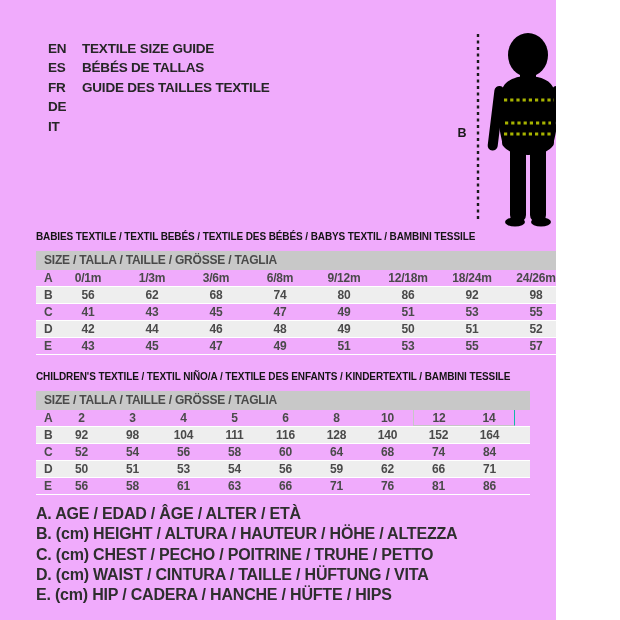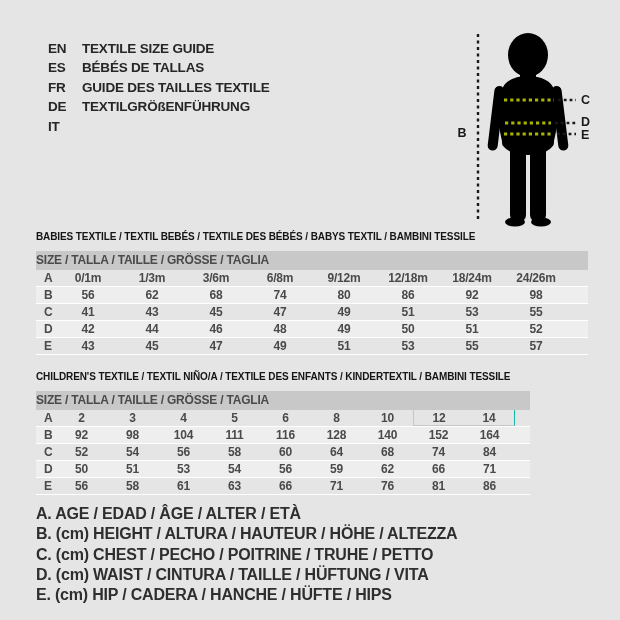--- a/index.html
+++ b/index.html
@@ -1,35 +1,35 @@
 <!DOCTYPE html>
 <html><head>
 <meta charset="utf-8">
 <style>
   html,body{margin:0;padding:0;background:#fff;}
   .canvas{
-    position:relative;width:620px;height:620px;background:#e5e5e5;overflow:hidden;
+    position:relative;width:556px;height:620px;background:#f0abfc;overflow:hidden;
     font-family:"Liberation Sans",sans-serif;font-weight:bold;
   }
   
   .langs{position:absolute;left:48px;top:39px;}
   .lang-row{display:flex;font-size:13.5px;line-height:19.4px;color:#262626;letter-spacing:-0.2px;}
   .lang-code{width:34px;flex:0 0 34px;}
   
   .figure{position:absolute;left:438px;top:18px;width:168px;height:212px;}
   
   .section-title{position:absolute;left:36px;font-size:10px;color:#141414;letter-spacing:-0.1px;white-space:nowrap;}
   .babies-title{top:231px;}
   .children-title{top:371px;}
   
   .sg-table{position:absolute;left:36px;}
   .babies-table{top:251px;width:552px;}
   .children-table{top:391px;width:494px;}
   .size-bar{height:19px;background:#c8c8c8;color:#4a4a4a;font-size:12px;line-height:19px;
-    letter-spacing:-0.2px;box-sizing:border-box;}
+    padding-left:8px;letter-spacing:-0.2px;box-sizing:border-box;}
   .trow{display:flex;height:17px;line-height:16px;font-size:12px;color:#4a4a4a;
     letter-spacing:-0.2px;border-bottom:1px solid #ffffff;box-sizing:border-box;}
   .trow.alt{background:#eeeeee;}
   .rlabel{flex:0 0 20px;padding-left:8px;box-sizing:border-box;}
   .babies-table .cell{flex:0 0 64px;text-align:center;}
   .children-table .cell{flex:0 0 51px;text-align:center;}
   .selbox-l{border-left:1px solid #c6c6c6;border-bottom:1px solid #c6c6c6;box-sizing:border-box;}
   .selbox-r{border-right:1px solid #14b8a6;border-bottom:1px solid #c6c6c6;box-sizing:border-box;}
   
   .legend{position:absolute;left:36px;top:504px;}
@@ -50,21 +50,20 @@
     <div class="lang-row">
       <span class="lang-code">ES</span>
       <span class="lang-label">BÉBÉS DE TALLAS</span>
     </div>
     <div class="lang-row">
       <span class="lang-code">FR</span>
       <span class="lang-label">GUIDE DES TAILLES TEXTILE</span>
     </div>
     <div class="lang-row">
       <span class="lang-code">DE</span>
-      <span class="lang-label">TEXTILGRÖßENFÜHRUNG</span>
     </div>
     <div class="lang-row">
       <span class="lang-code">IT</span>
     </div>
   </div>
 
   <svg class="figure" viewBox="0 0 168 212" xmlns="http://www.w3.org/2000/svg">
     <g fill="#000000">
       <ellipse cx="90" cy="37" rx="20" ry="22"></ellipse>
       <rect x="82" y="50" width="16" height="14"></rect>

